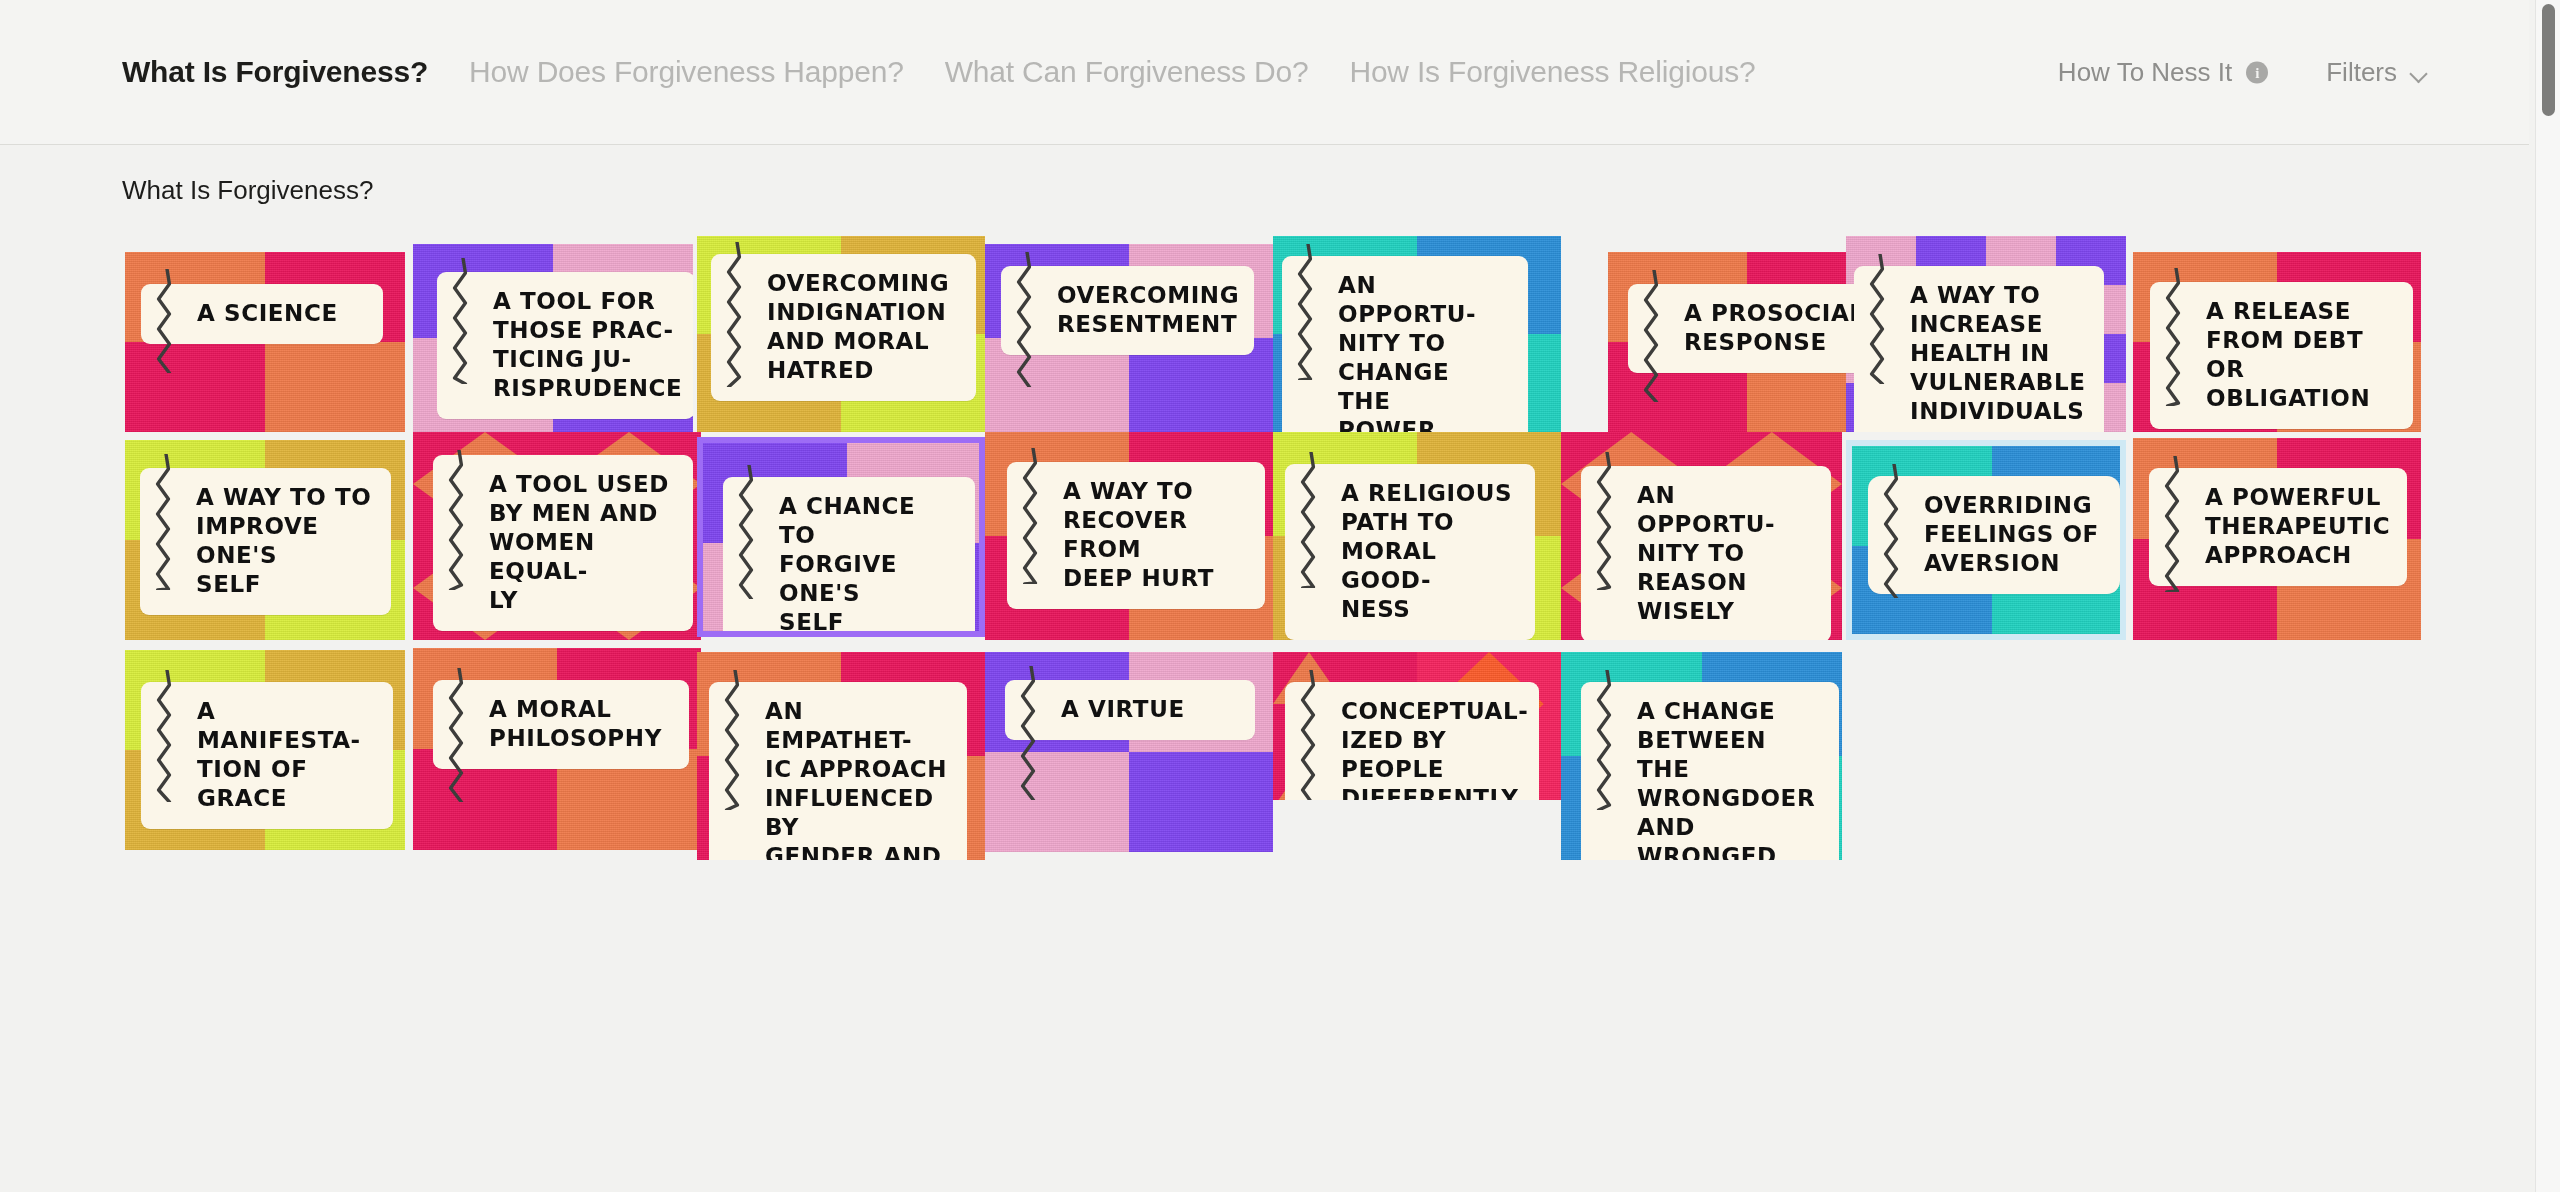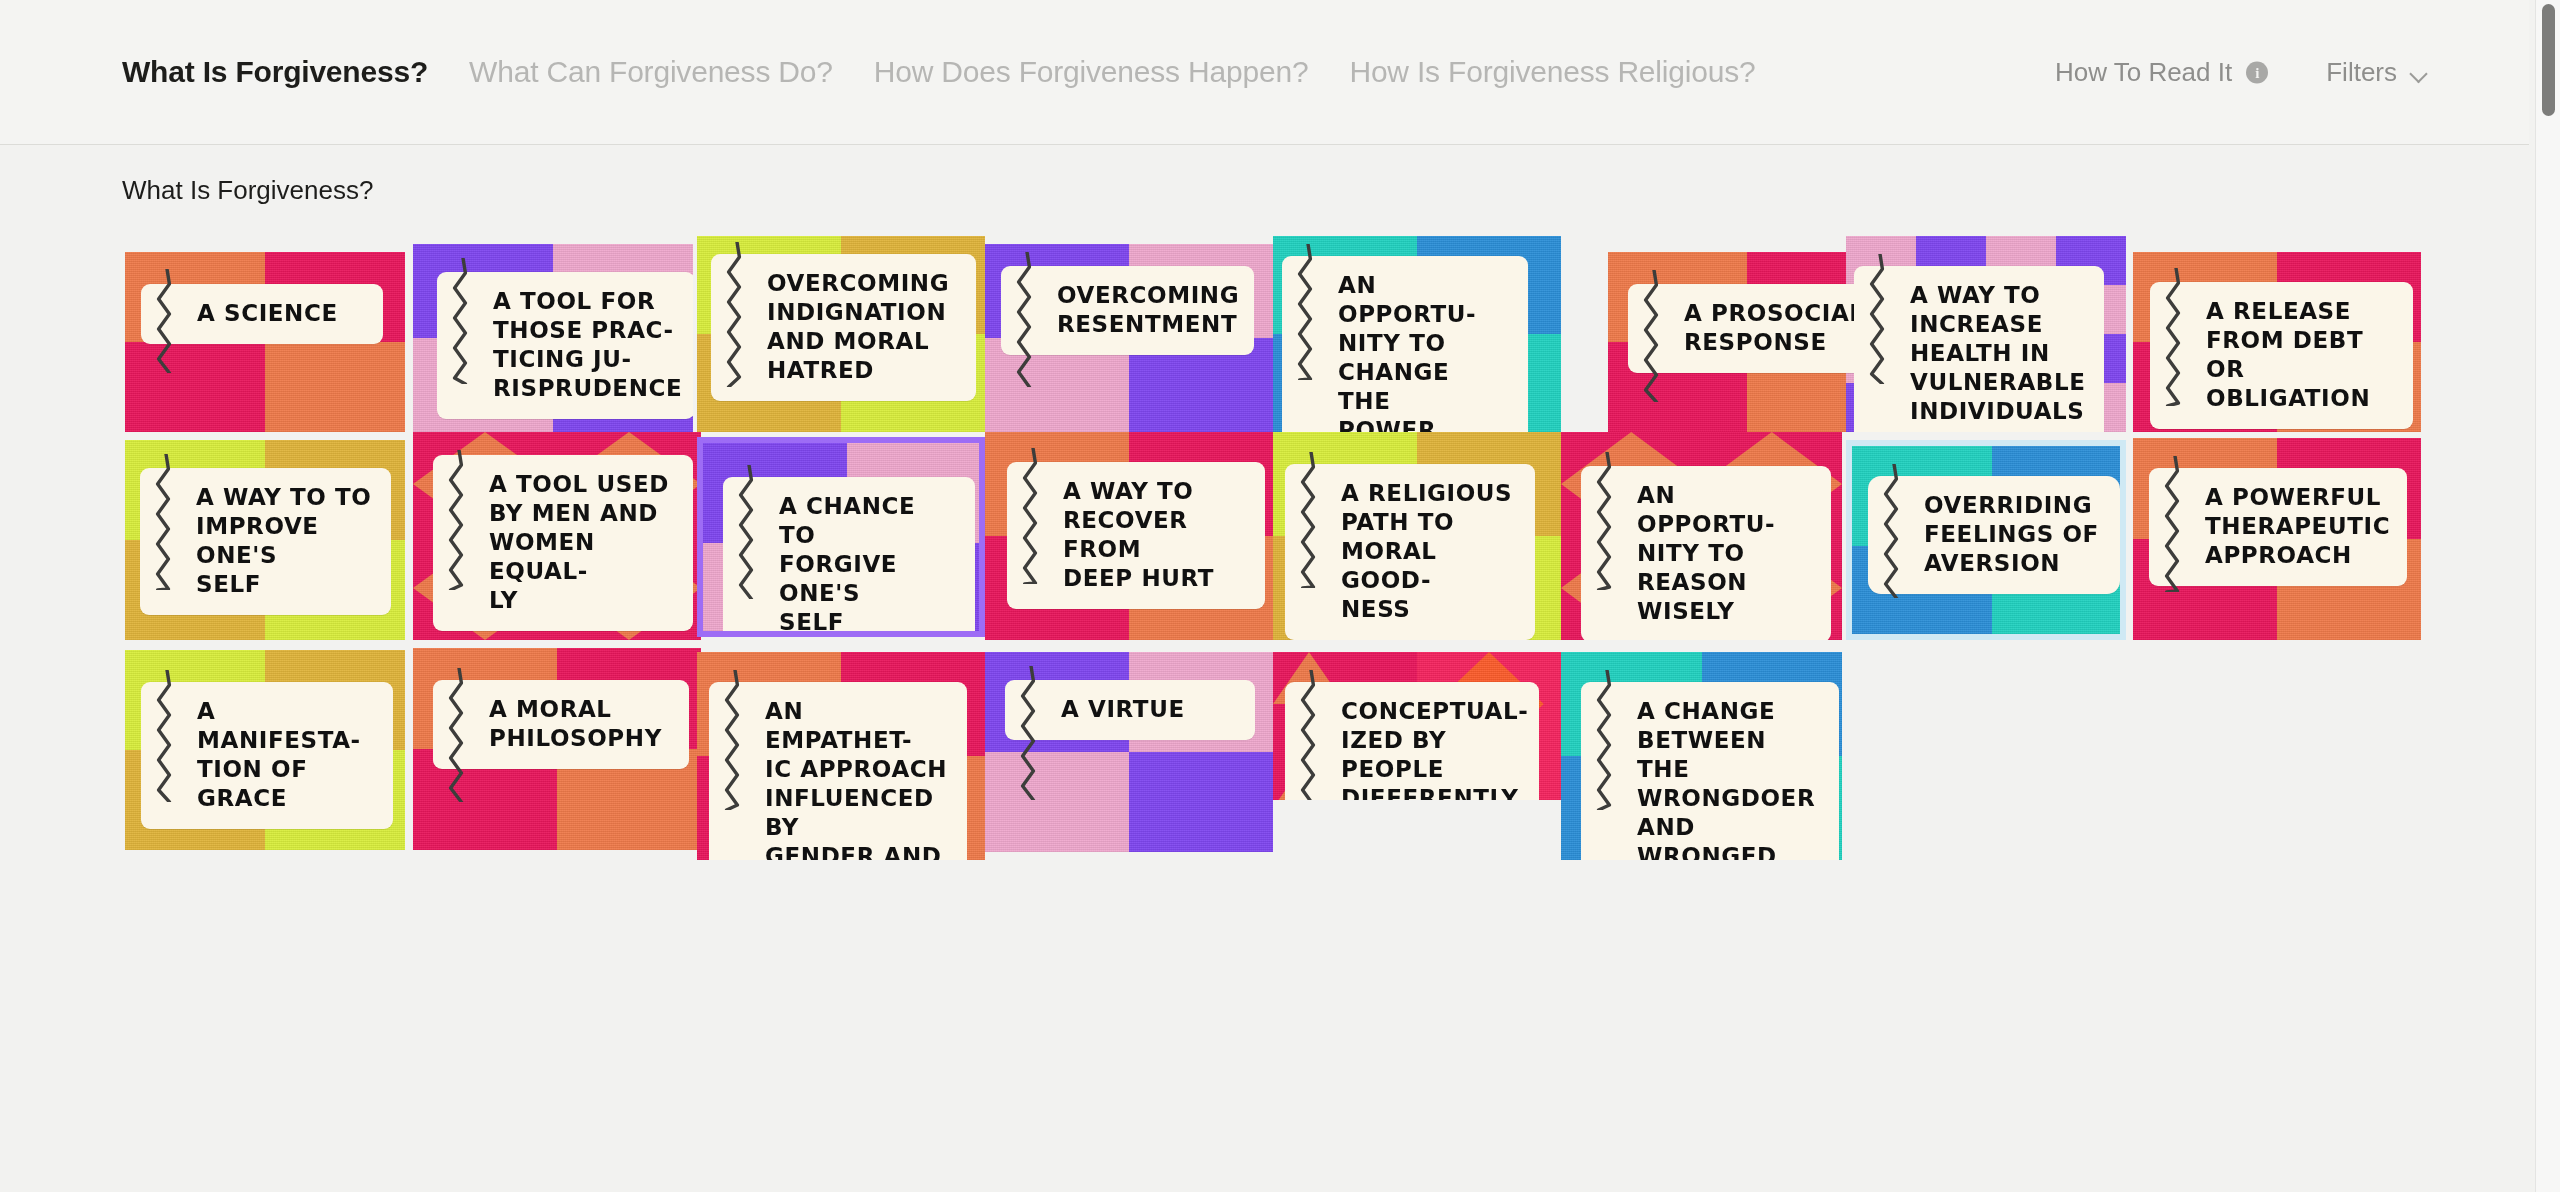--- a/index.html
+++ b/index.html
@@ -100,27 +100,27 @@
   }
 </style>
 </head>
 <body>
 
 <div id="app">
 
   <div class="topbar">
     <div class="nav-left" id="nav-left">
         <div class="nav-item active">What Is Forgiveness?</div>
+        <div class="nav-item">How Does Forgiveness Happen?</div>
         <div class="nav-item">What Can Forgiveness Do?</div>
-        <div class="nav-item">How Does Forgiveness Happen?</div>
         <div class="nav-item">How Is Forgiveness Religious?</div>
       </div>
     <div class="nav-right">
       <div class="nav-right-group">
-        <span class="nav-right-label">How To Read It</span>
+        <span class="nav-right-label">How To Ness It</span>
         <span class="info-icon">i</span>
       </div>
       <div class="nav-right-group">
         <span class="nav-right-label">Filters</span>
         <span class="chev"></span>
       </div>
     </div>
   </div>
 
   <div class="section-title">What Is Forgiveness?</div>

